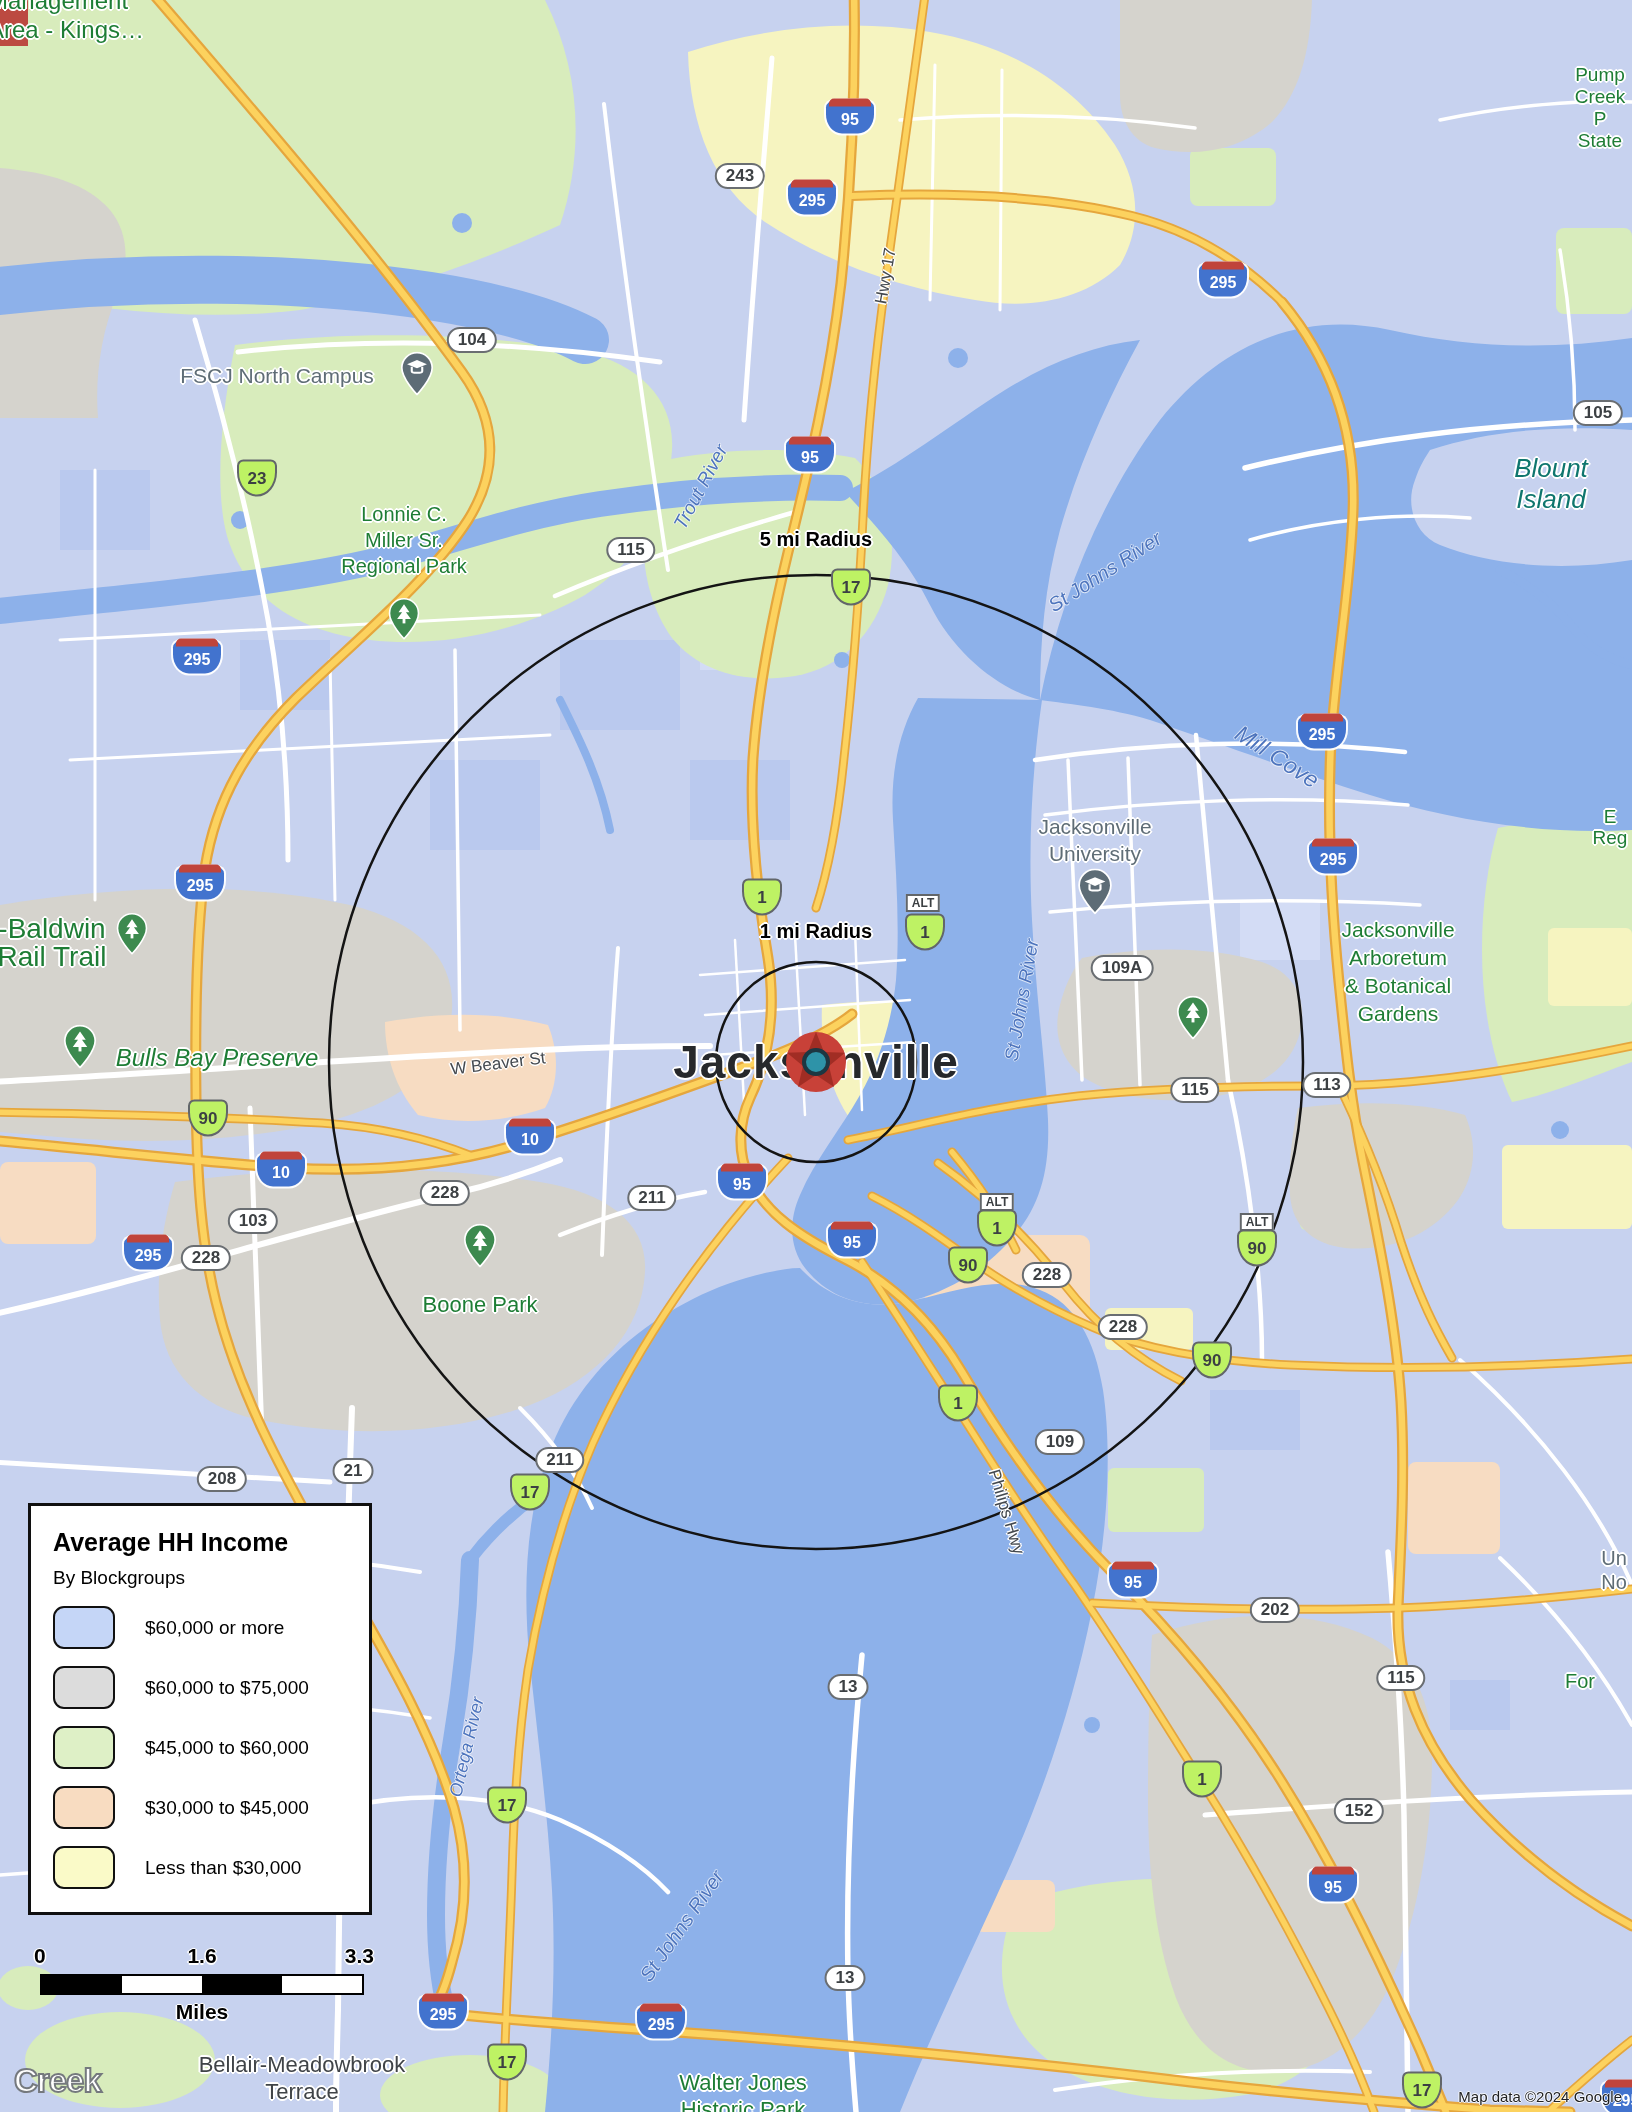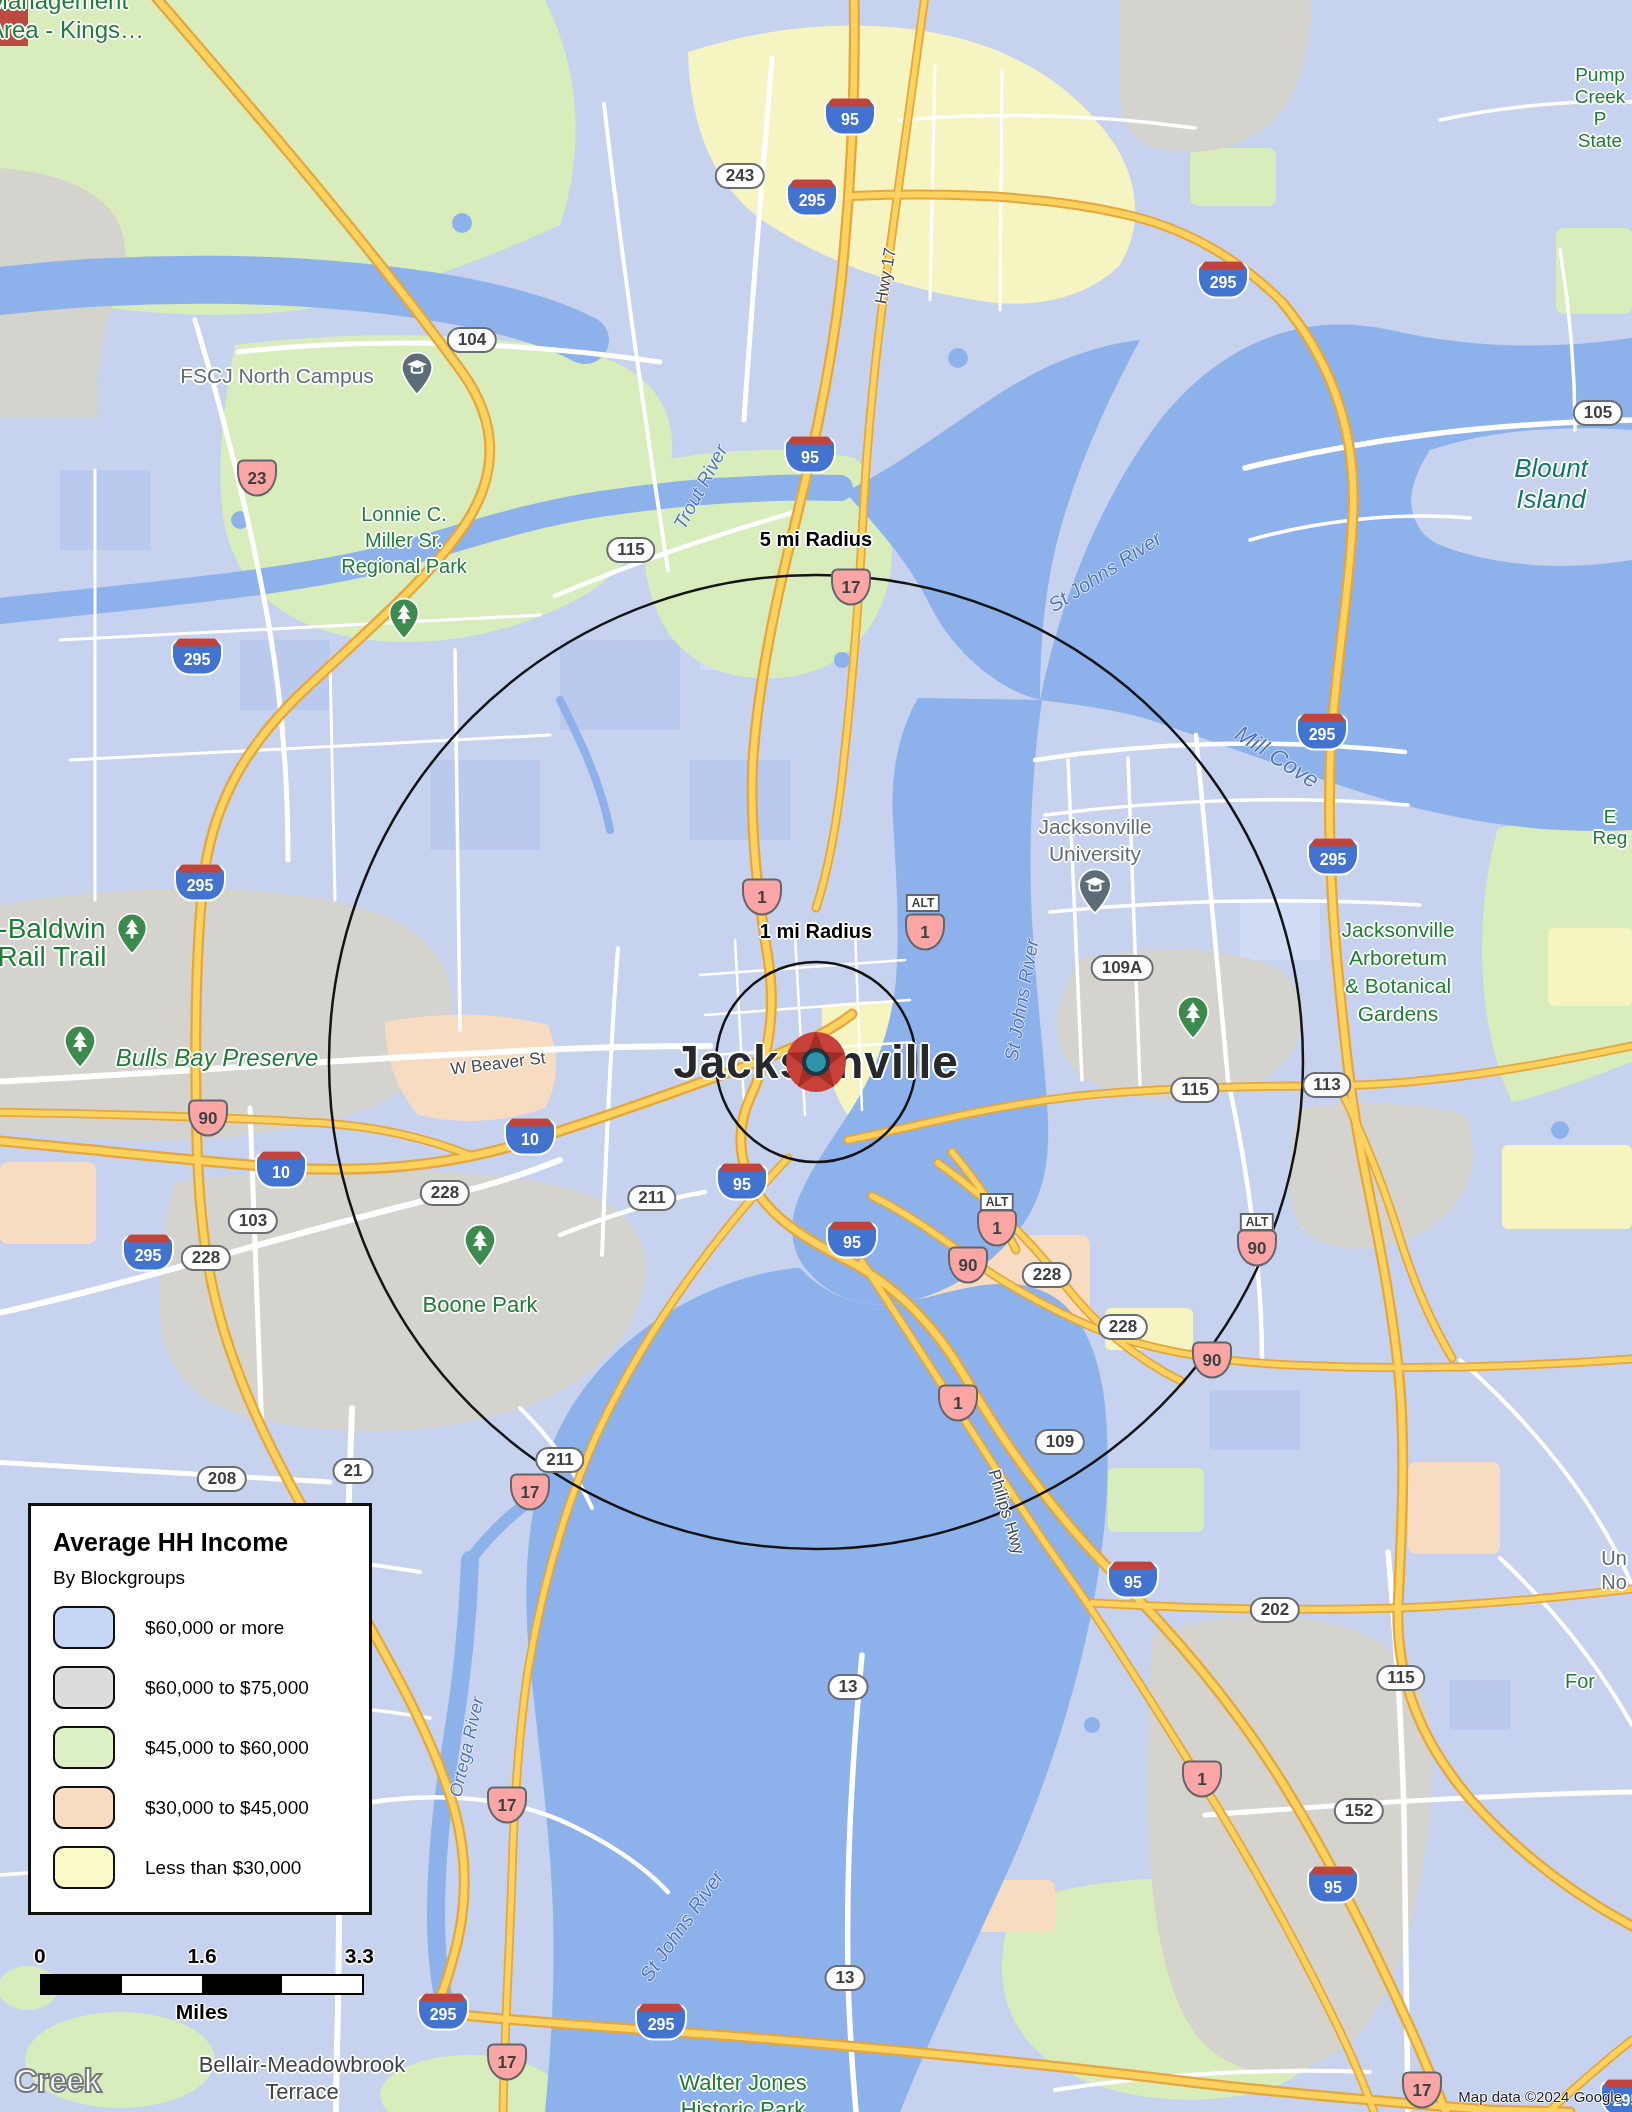--- a/index.html
+++ b/index.html
@@ -26,21 +26,21 @@
        text-shadow:-1.5px 0 #fff,1.5px 0 #fff,0 -1.5px #fff,0 1.5px #fff;}
   .radius-lbl{color:#000;font-size:20px;font-weight:bold;z-index:25;white-space:nowrap;}
   .tl{transform:none;text-align:left;}
   
   .i-shield{position:absolute;transform:translate(-50%,-50%);width:48px;height:33px;
      background:#4273ce;border-radius:9px 9px 16px 16px / 7px 7px 19px 19px;
      color:#fff;font-weight:bold;font-size:16px;display:flex;align-items:center;justify-content:center;
      padding-top:4px;box-sizing:border-box;box-shadow:0 0 0 2px rgba(255,255,255,.95);z-index:20;}
   .i-shield::before{content:"";position:absolute;top:-2px;left:3px;right:3px;height:8px;
      background:#c0443b;border-radius:5px 5px 0 0;}
-  .us-shield{position:absolute;transform:translate(-50%,-50%);width:40px;height:37px;background:#fca5a5;
+  .us-shield{position:absolute;transform:translate(-50%,-50%);width:40px;height:37px;background:#bef264;
      border:2.5px solid #62666a;border-radius:7px 7px 55% 55% / 7px 7px 72% 72%;
      color:#3c4043;font-weight:bold;font-size:17px;display:flex;align-items:center;justify-content:center;
      box-sizing:border-box;z-index:20;}
   .pill-shield{position:absolute;transform:translate(-50%,-50%);background:#fff;border:2.5px solid #6a6e72;
      border-radius:15px;color:#3c4043;font-weight:bold;font-size:17px;padding:1px 9px;z-index:20;white-space:nowrap;}
   .alt-plaque{position:absolute;transform:translate(-50%,-50%);background:#fff;border:2px solid #62666a;
      color:#3c4043;font-weight:bold;font-size:12px;padding:0 4px;z-index:21;}
   
   .pin{position:absolute;transform:translate(-50%,-60%);z-index:22;}
   

